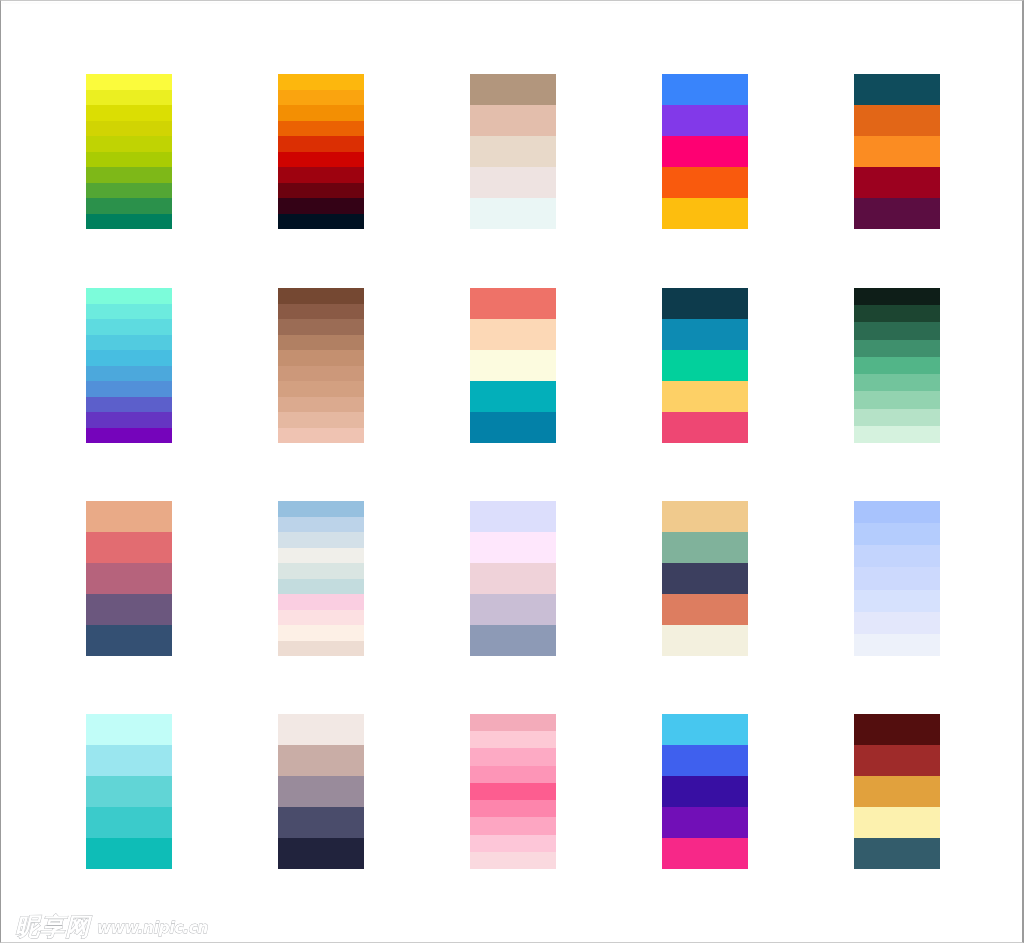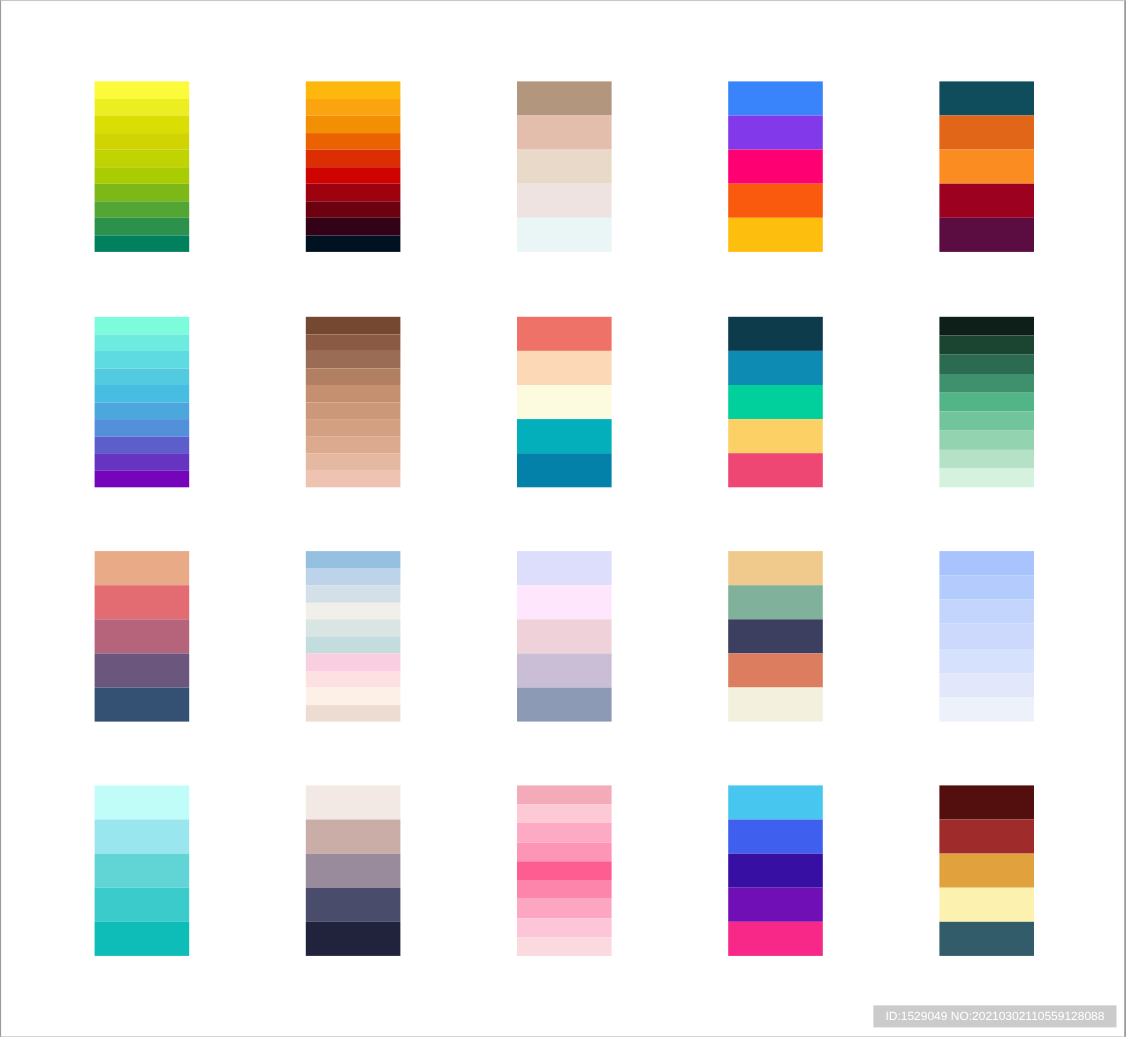--- a/index.html
+++ b/index.html
@@ -199,15 +199,18 @@
       </div>
       <div class="swatch" style="left: 854px; top: 714px; width: 86px; height: 155px;">
         <div class="stripe" title="#530e0e" style="height: 31px; background: rgb(83, 14, 14);"></div>
         <div class="stripe" title="#9f2b2a" style="height: 31px; background: rgb(159, 43, 42);"></div>
         <div class="stripe" title="#e1a13d" style="height: 31px; background: rgb(225, 161, 61);"></div>
         <div class="stripe" title="#fcf1ae" style="height: 31px; background: rgb(252, 241, 174);"></div>
         <div class="stripe" title="#335c6b" style="height: 31px; background: rgb(51, 92, 107);"></div>
       </div>
     </div>
 
-
-  <div id="idband">ID:1529049 NO:20210302110559128088</div>
+  <div id="watermark">
+    <span id="wm-cn">昵享网</span>
+    <span id="wm-url">www.nipic.cn</span>
+  </div>
+
 </div>
 
 </body></html>

